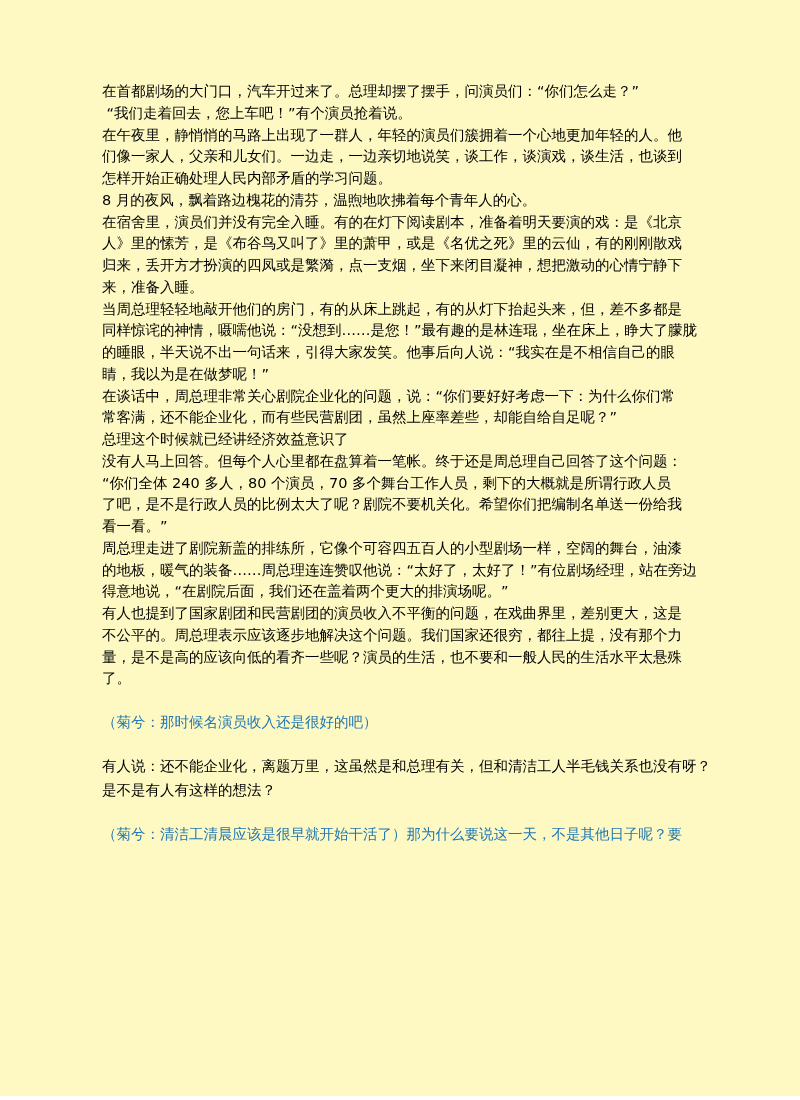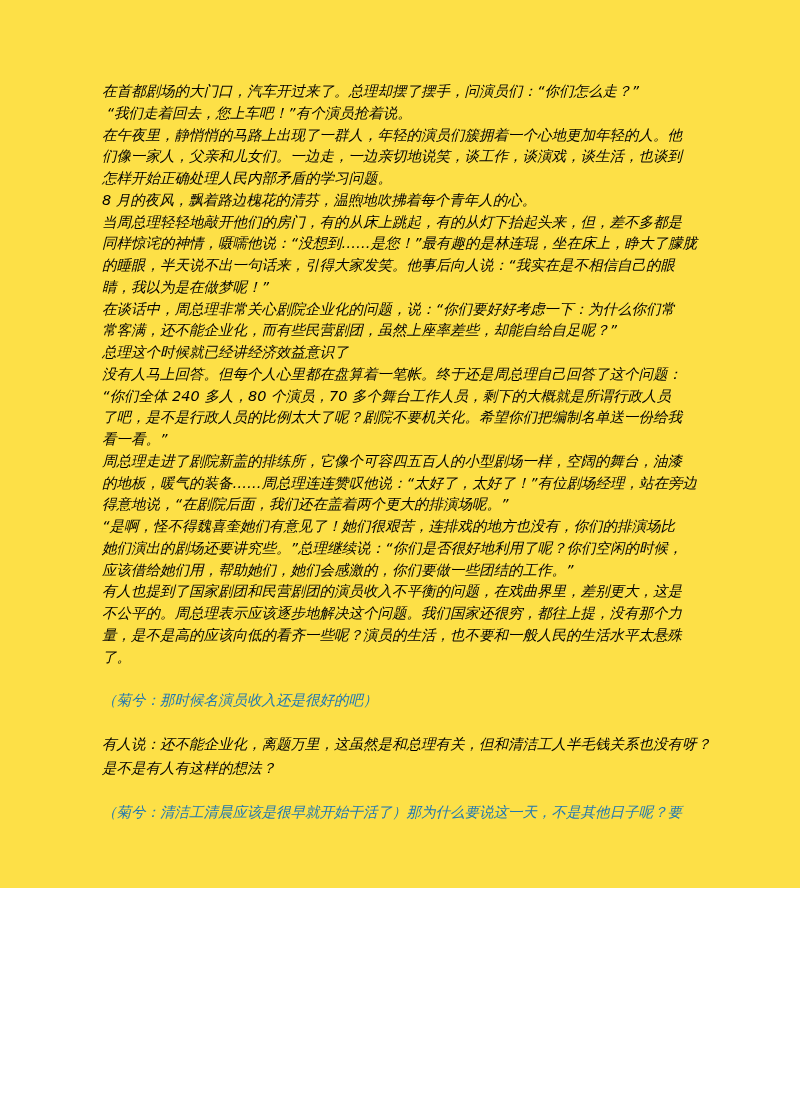--- a/index.html
+++ b/index.html
@@ -8,24 +8,23 @@
     background: #ffffff;
   }
   body {
     width: 800px;
     height: 1100px;
     font-family: "DejaVu Sans", sans-serif;
   }
   .page {
     position: relative;
     width: 800px;
-    height: 888px;
-    background: #fde047;
+    height: 1096px;
+    background: #fef9c3;
     overflow: hidden;
-    font-style: italic;
   }
   .content {
     position: absolute;
     left: 102px;
     top: 81px;
     width: 640px;
   }
   .para {
     margin: 0;
     font-size: 14.5px;
@@ -46,37 +45,38 @@
 <body>
 
 <div class="page">
   <div class="content">
     <p class="para">在首都剧场的大门口，汽车开过来了。总理却摆了摆手，问演员们：“你们怎么走？”</p>
     <p class="para"> “我们走着回去，您上车吧！”有个演员抢着说。</p>
     <p class="para">在午夜里，静悄悄的马路上出现了一群人，年轻的演员们簇拥着一个心地更加年轻的人。他
 们像一家人，父亲和儿女们。一边走，一边亲切地说笑，谈工作，谈演戏，谈生活，也谈到
 怎样开始正确处理人民内部矛盾的学习问题。</p>
     <p class="para">8 月的夜风，飘着路边槐花的清芬，温煦地吹拂着每个青年人的心。</p>
+    <p class="para">在宿舍里，演员们并没有完全入睡。有的在灯下阅读剧本，准备着明天要演的戏：是《北京
+人》里的愫芳，是《布谷鸟又叫了》里的萧甲，或是《名优之死》里的云仙，有的刚刚散戏
+归来，丢开方才扮演的四凤或是繁漪，点一支烟，坐下来闭目凝神，想把激动的心情宁静下
+来，准备入睡。</p>
     <p class="para">当周总理轻轻地敲开他们的房门，有的从床上跳起，有的从灯下抬起头来，但，差不多都是
 同样惊诧的神情，嗫嚅他说：“没想到……是您！”最有趣的是林连琨，坐在床上，睁大了朦胧
 的睡眼，半天说不出一句话来，引得大家发笑。他事后向人说：“我实在是不相信自己的眼
 睛，我以为是在做梦呢！”</p>
     <p class="para">在谈话中，周总理非常关心剧院企业化的问题，说：“你们要好好考虑一下：为什么你们常
 常客满，还不能企业化，而有些民营剧团，虽然上座率差些，却能自给自足呢？”</p>
     <p class="para">总理这个时候就已经讲经济效益意识了</p>
     <p class="para">没有人马上回答。但每个人心里都在盘算着一笔帐。终于还是周总理自己回答了这个问题：
 “你们全体 240 多人，80 个演员，70 多个舞台工作人员，剩下的大概就是所谓行政人员
 了吧，是不是行政人员的比例太大了呢？剧院不要机关化。希望你们把编制名单送一份给我
 看一看。”</p>
     <p class="para">周总理走进了剧院新盖的排练所，它像个可容四五百人的小型剧场一样，空阔的舞台，油漆
 的地板，暖气的装备……周总理连连赞叹他说：“太好了，太好了！”有位剧场经理，站在旁边
 得意地说，“在剧院后面，我们还在盖着两个更大的排演场呢。”</p>
-    <p class="para">“是啊，怪不得魏喜奎她们有意见了！她们很艰苦，连排戏的地方也没有，你们的排演场比
-她们演出的剧场还要讲究些。”总理继续说：“你们是否很好地利用了呢？你们空闲的时候，
-应该借给她们用，帮助她们，她们会感激的，你们要做一些团结的工作。”</p>
     <p class="para">有人也提到了国家剧团和民营剧团的演员收入不平衡的问题，在戏曲界里，差别更大，这是
 不公平的。周总理表示应该逐步地解决这个问题。我们国家还很穷，都往上提，没有那个力
 量，是不是高的应该向低的看齐一些呢？演员的生活，也不要和一般人民的生活水平太悬殊
 了。</p>
     <p class="para comment spaced">（菊兮：那时候名演员收入还是很好的吧）</p>
     <p class="para spaced">有人说：还不能企业化，离题万里，这虽然是和总理有关，但和清洁工人半毛钱关系也没有呀？
 是不是有人有这样的想法？</p>
     <p class="para comment spaced">（菊兮：清洁工清晨应该是很早就开始干活了）那为什么要说这一天，不是其他日子呢？要</p>
   </div>
 </div>

